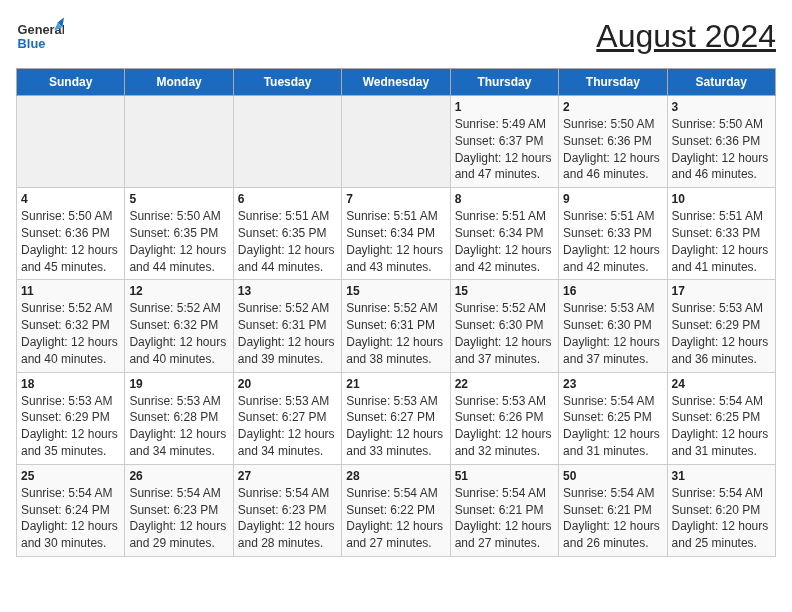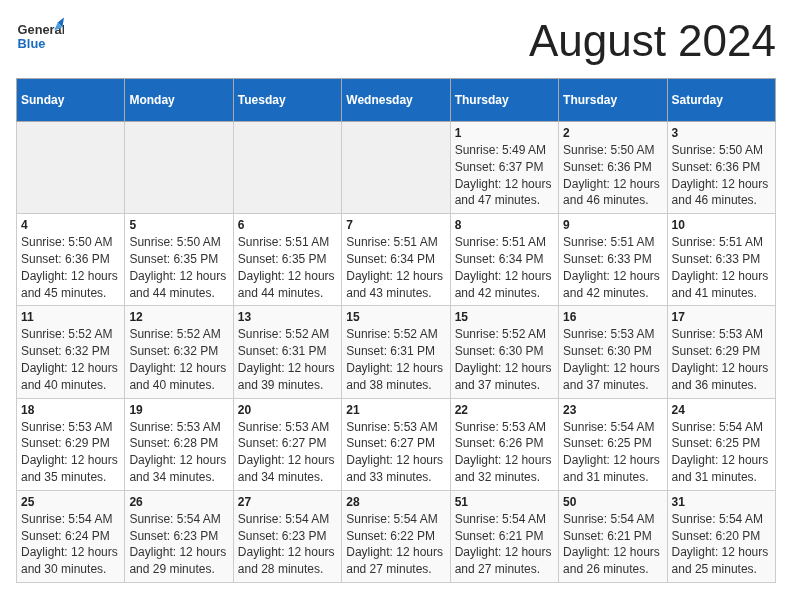--- a/index.html
+++ b/index.html
@@ -6,50 +6,51 @@
     body {
       font-family: Arial, sans-serif;
       background: #fff;
       width: 792px;
       min-height: 612px;
       padding: 16px;
     }
     .header-area {
       display: flex;
       justify-content: space-between;
-      align-items: flex-start;
+      align-items: center;
       margin-bottom: 12px;
     }
     .logo {
       display: flex;
       flex-direction: column;
       align-items: flex-start;
     }
     .title-area {
       text-align: right;
     }
     .month-title {
-      font-size: 44px;
+      font-size: 32px;
       font-weight: normal;
       color: #222;
+      text-decoration: underline;
     }
     .location-title {
       font-size: 16px;
       color: #444;
     }
     .calendar-table {
       width: 100%;
       border-collapse: collapse;
       font-size: 11px;
     }
     .calendar-table th {
       background: #1a6bbf;
       color: #fff;
-      padding: 14px 4px;
-      text-align: left;
+      padding: 6px 4px;
+      text-align: center;
       font-size: 12px;
       font-weight: bold;
       border: 1px solid #aaa;
     }
     .calendar-table td {
       border: 1px solid #ccc;
       vertical-align: top;
       padding: 4px;
       height: 90px;
       width: calc(100% / 7);

